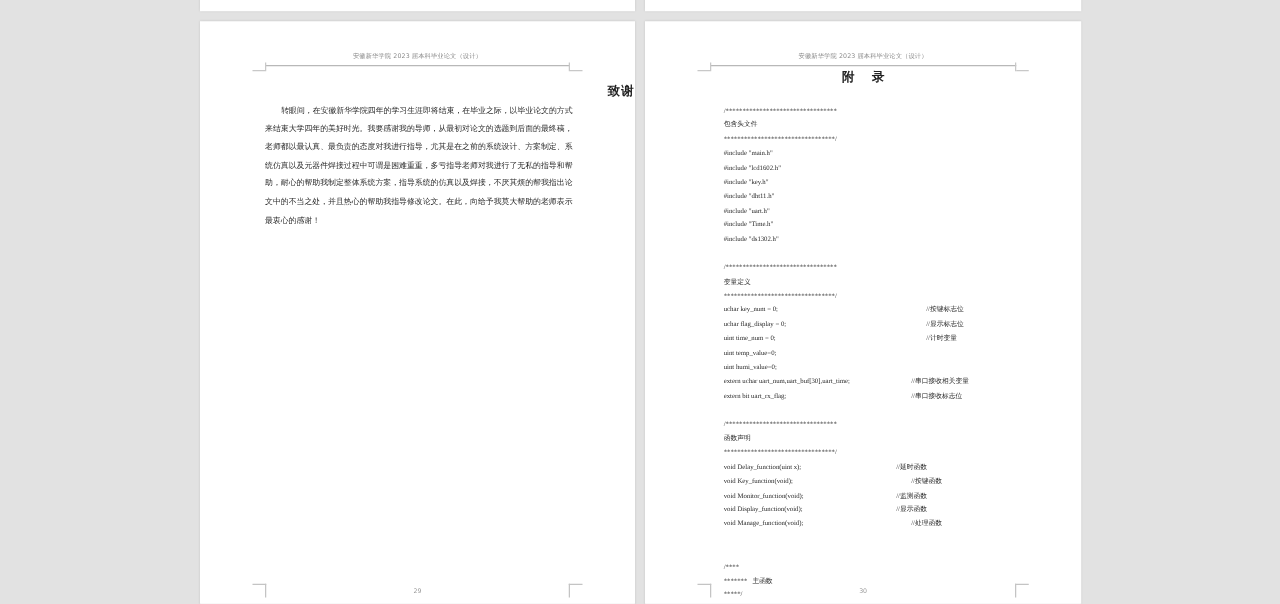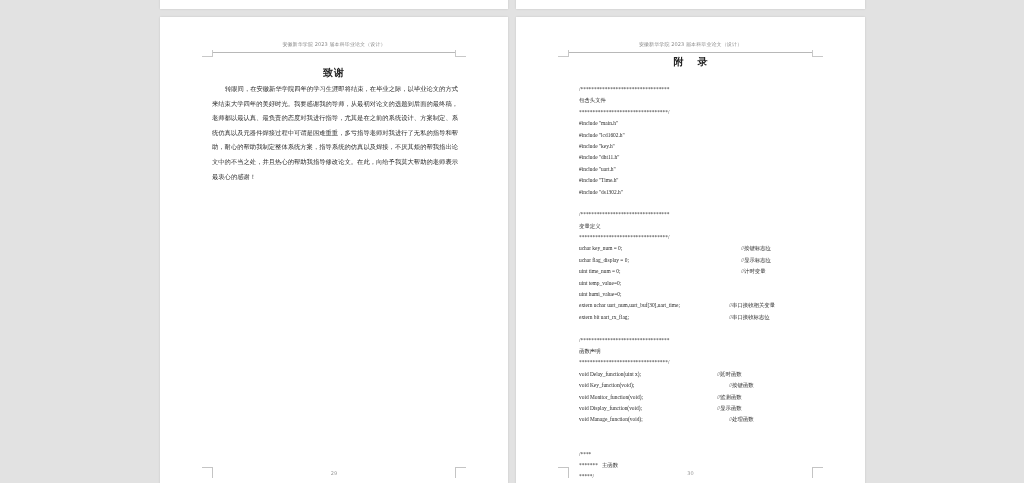--- a/index.html
+++ b/index.html
@@ -44,21 +44,21 @@
 
   .page-num {
     position:absolute; top:453px; left:0; right:0; text-align:center;
     font-size:5px; color:#9a9a9a;
   }
 
   .title {
     position:absolute; left:0; right:0; text-align:center;
     font-size:10px; font-weight:bold; color:#222;
   }
-  .left .title { top:49px; letter-spacing:1px; }
+  .left .title { top:49px; letter-spacing:1px;text-align:right; }
   .right .title { top:38px; letter-spacing:14px; padding-left:14px; }
 
   .ack-body {
     position:absolute; top:65px; left:52px; width:246px;
     font-size:6.3px; line-height:14.6px; color:#2a2a2a;
     text-indent:13px; text-align:justify;
   }
 
   .code {
     position:absolute; top:67px; left:63px; width:240px;

